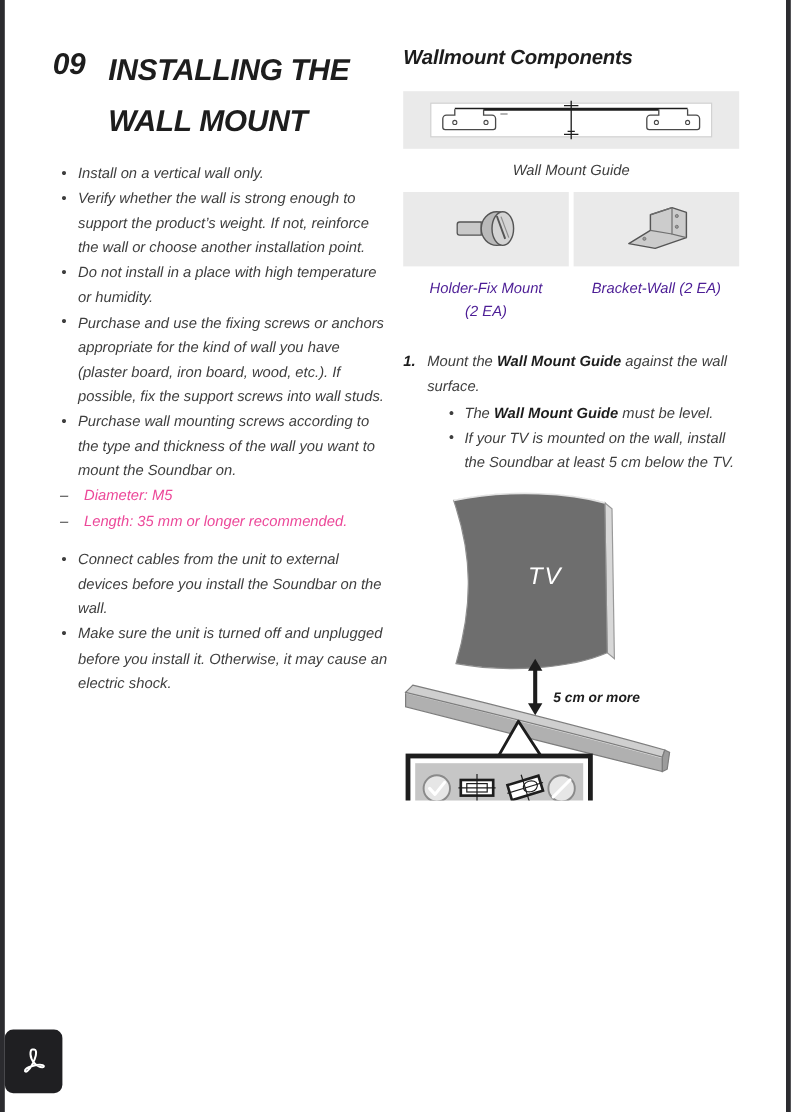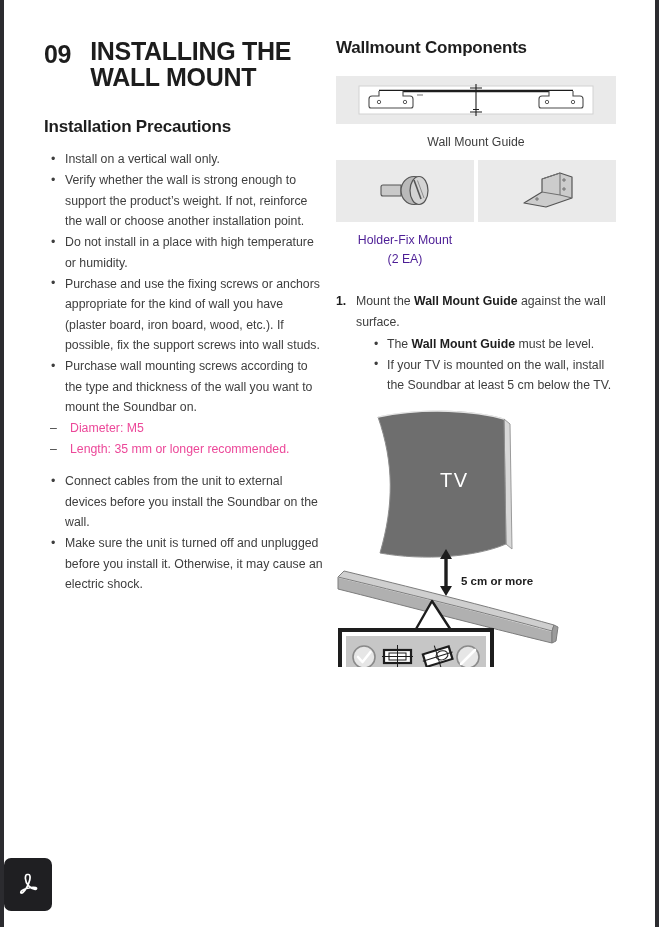--- a/index.html
+++ b/index.html
@@ -13,20 +13,21 @@
     position: relative;
     overflow: hidden;
     font-family: "Liberation Sans", sans-serif;
     color: #3a3a3a;
   }
   .page {
     position: absolute;
     left: 0; top: 0;
     width: 659px; height: 927px;
     background: #ffffff;
+    font-style: italic;
   }
   
   .frame-edge {
     position: absolute;
     top: 0;
     width: 4px;
     height: 927px;
     background: #2b2b2f;
   }
   .frame-edge.left { left: 0; }
@@ -54,21 +55,21 @@
     font-size: 25px;
     font-weight: bold;
     color: #1d1d1d;
     line-height: 33px;
     letter-spacing: -0.3px;
   }
   .chapter-title {
     font-size: 25px;
     font-weight: bold;
     color: #1d1d1d;
-    line-height: 26px;
+    line-height: 42px;
     letter-spacing: -0.3px;
   }
   .section-title {
     font-size: 17px;
     font-weight: bold;
     color: #1d1d1d;
     margin-top: 27px;
     letter-spacing: -0.2px;
   }
   ul.bullets {
@@ -249,21 +250,20 @@
 
   <div class="columns">
 
     <div class="col-left">
 
       <div class="chapter">
         <div class="chapter-num">09</div>
         <div class="chapter-title">INSTALLING THE WALL MOUNT</div>
       </div>
 
-      <div class="section-title">Installation Precautions</div>
 
       <ul class="bullets">
         <li>Install on a vertical wall only.</li>
         <li>Verify whether the wall is strong enough to support the product’s weight. If not, reinforce the wall or choose another installation point.</li>
         <li>Do not install in a place with high temperature or humidity.</li>
         <li>Purchase and use the fixing screws or anchors appropriate for the kind of wall you have (plaster board, iron board, wood, etc.). If possible, fix the support screws into wall studs.</li>
         <li>Purchase wall mounting screws according to the type and thickness of the wall you want to mount the Soundbar on.</li>
       </ul>
 
       <ul class="subbullets">
@@ -331,20 +331,23 @@
             <circle cx="25" cy="34" r="1.3" fill="#9a9a9a" stroke="#6f6f6f" stroke-width="0.7"></circle>
           </svg>
         </div>
       </div>
 
       <div class="parts-captions">
         <div class="part-caption">
           <div>Holder-Fix Mount</div>
           <div>(2 EA)</div>
         </div>
+        <div class="part-caption">
+          <div>Bracket-Wall (2 EA)</div>
+        </div>
       </div>
 
       <div class="step">
         <div class="step-num">1.</div>
         <div class="step-body">
           <span>Mount the </span><b>Wall Mount Guide</b><span> against the wall surface.</span>
           <ul class="step-bullets">
             <li><span>The </span><b>Wall Mount Guide</b><span> must be level.</span></li>
             <li><span>If your TV is mounted on the wall, install the Soundbar at least 5 cm below the TV.</span></li>
           </ul>

